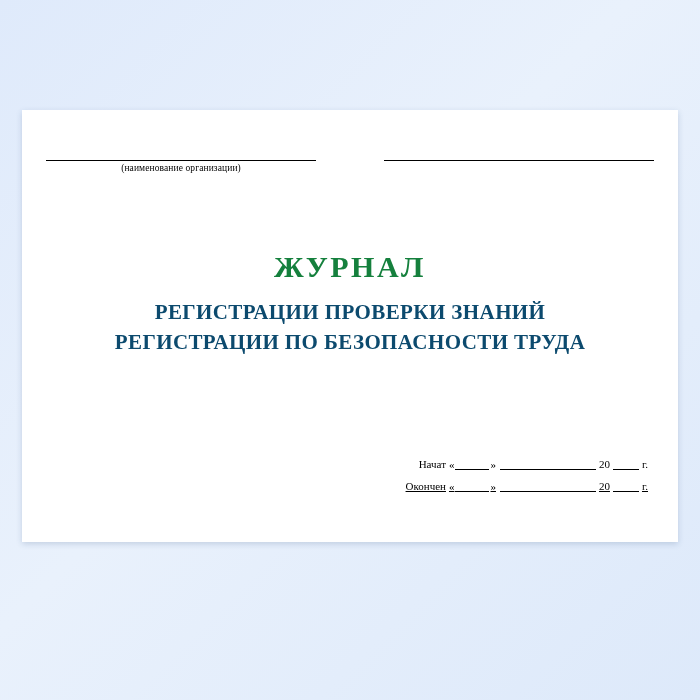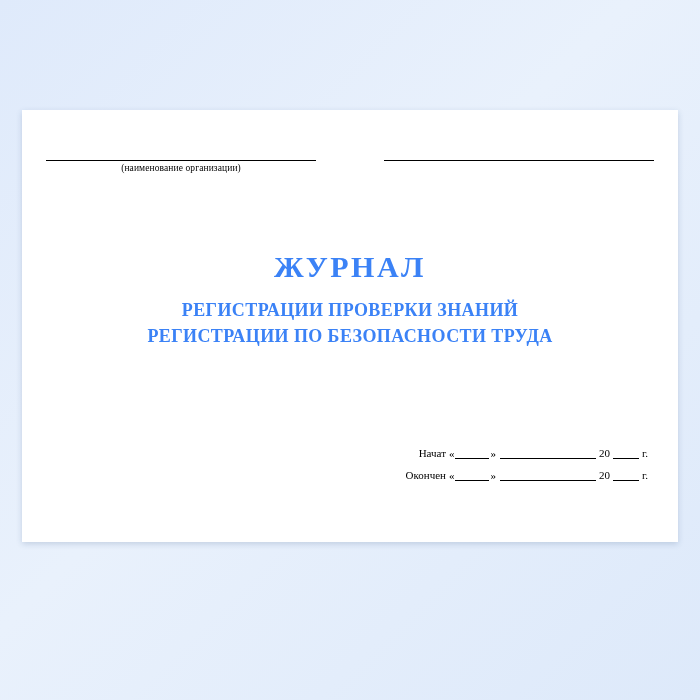--- a/index.html
+++ b/index.html
@@ -72,49 +72,49 @@
     position: absolute;
     top: 140px;
     left: 0;
     width: 100%;
     text-align: center;
   }
   .title-main {
     font-size: 30px;
     font-weight: bold;
     letter-spacing: 2.5px;
-    color: #3b82f6;
+    color: #15803d;
     line-height: 1.1;
   }
   .title-sub {
     margin-top: 14px;
-    font-size: 18px;
+    font-size: 21px;
     font-weight: bold;
     letter-spacing: 0.4px;
     line-height: 1.45;
-    color: #3b82f6;
+    color: #0c4a6e;
   }
 
   
   .dates {
     position: absolute;
     right: 30px;
     bottom: 44px;
     text-align: right;
     font-size: 11px;
     color: #000;
   }
   .date-row {
     display: flex;
     align-items: center;
     justify-content: flex-end;
     white-space: nowrap;
     margin-bottom: 10px;
   }
-  .date-row:last-child { margin-bottom: 17px; }
+  .date-row:last-child { margin-bottom: 6px; text-decoration: underline; }
   .date-label { margin-right: 2px; }
   .u-short {
     display: inline-block;
     width: 34px;
     border-bottom: 1px solid #000;
     height: 10px;
   }
   .u-long {
     display: inline-block;
     width: 96px;

